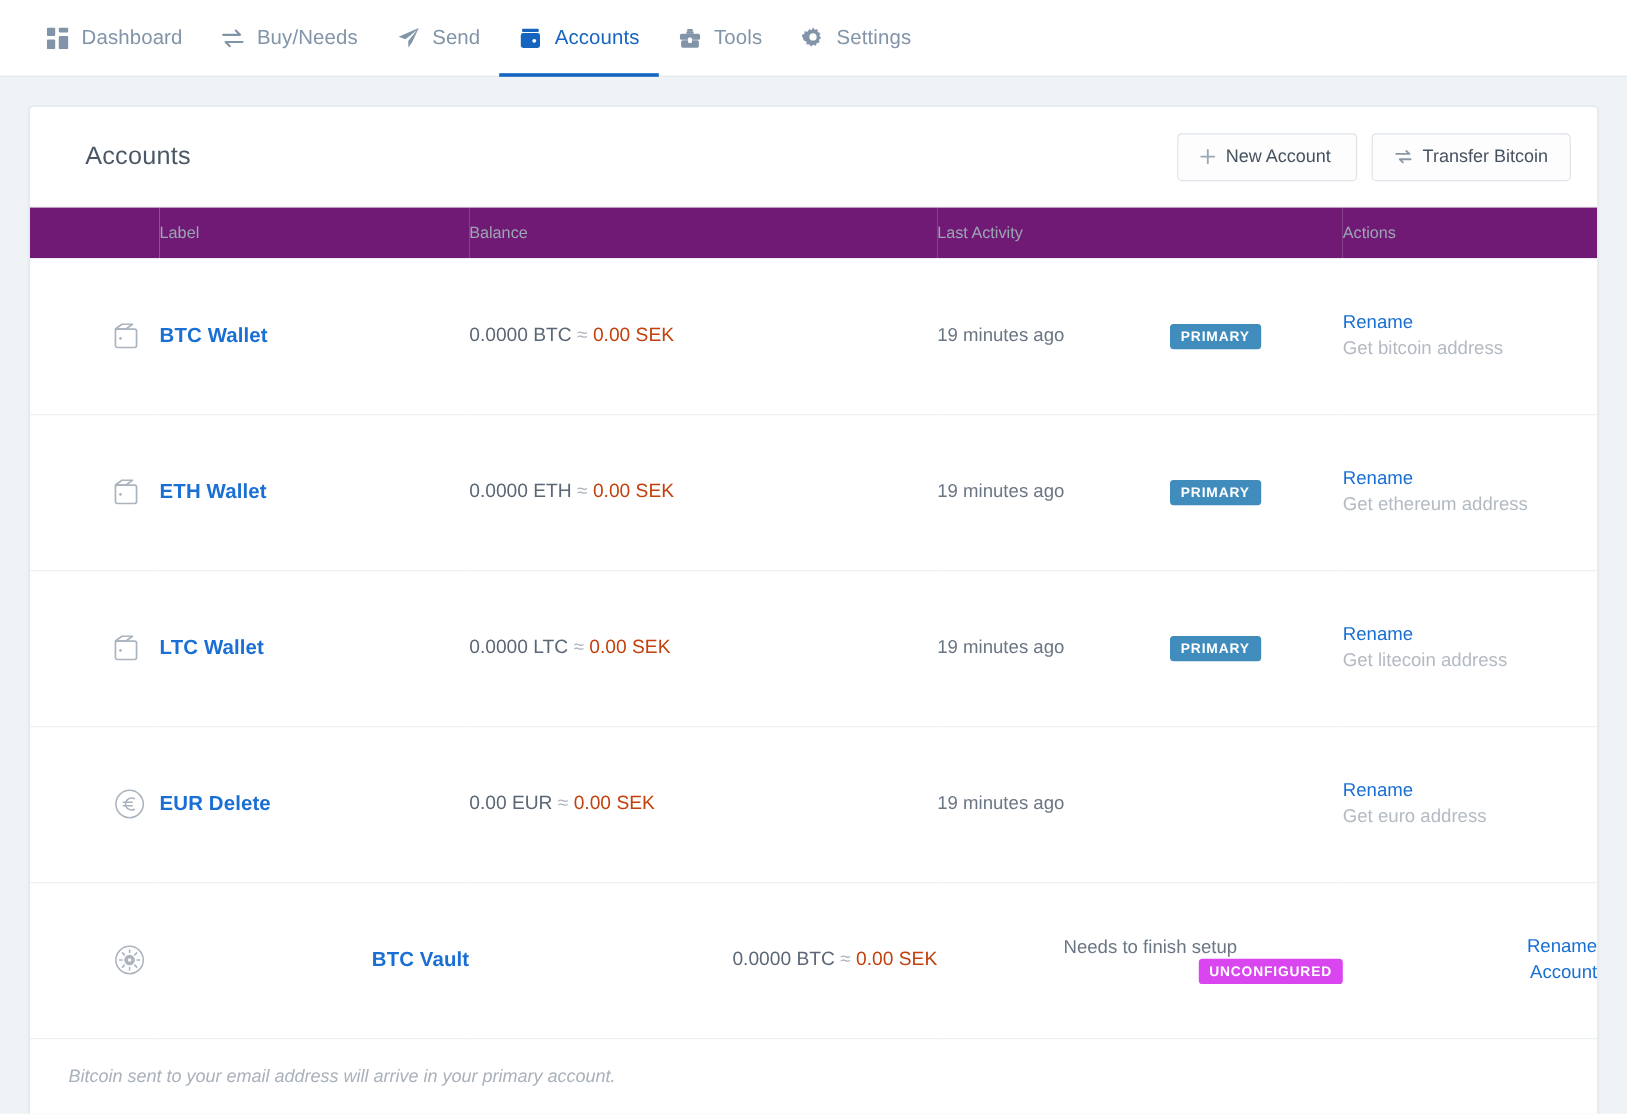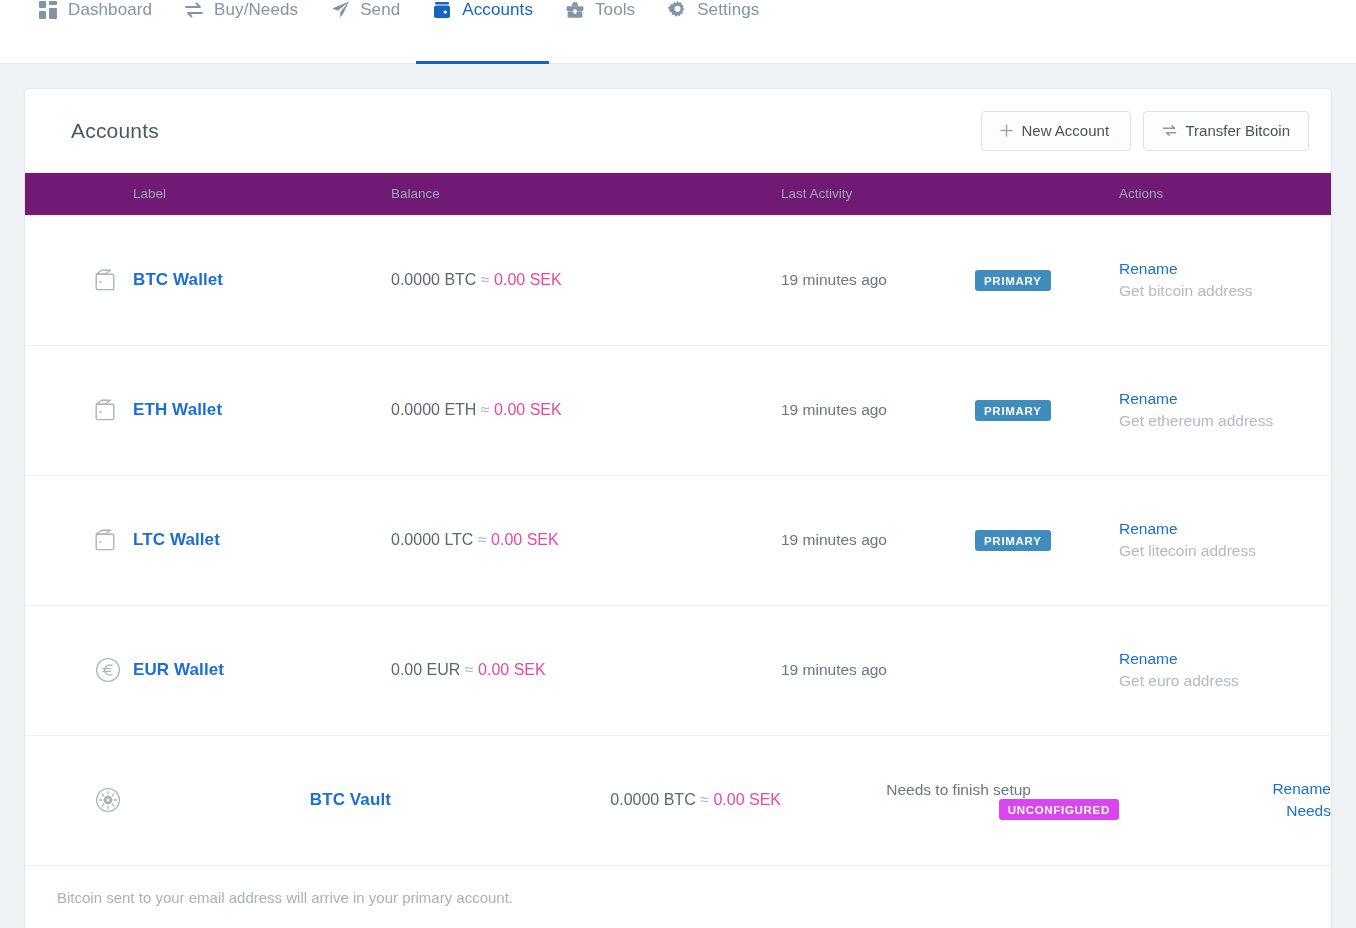--- a/index.html
+++ b/index.html
@@ -15,20 +15,21 @@
   .topnav {
     height: 64px;
     background: #ffffff;
     border-bottom: 1px solid #e3e8ec;
     display: flex;
     align-items: center;
     padding-left: 22px;
   }
   .nav-item {
     display: flex;
+    align-items: center;
     height: 64px;
     padding: 0 16px;
     color: #8294a8;
     font-size: 17px;
     cursor: pointer;
     position: relative;
     white-space: nowrap;
   }
   .nav-item .nav-label { margin-left: 10px; letter-spacing: .1px; }
   .nav-item.active { color: #1565c0; }
@@ -111,21 +112,21 @@
   .acct-label {
     color: #1a6fd4;
     font-size: 17px;
     font-weight: bold;
     cursor: pointer;
     letter-spacing: .1px;
   }
 
   .bal { font-size: 16px; color: #5b6775; white-space: nowrap; }
   .bal .approx { color: #aeb6bf; font-weight: 400; }
-  .bal .fiat { color: #ec4899; }
+  .bal .fiat { color: #c2410c; }
 
   .activity { font-size: 15.5px; color: #6a7684; white-space: nowrap; }
 
   .badge {
     display: inline-block;
     padding: 5px 9px 4px;
     border-radius: 3px;
     font-size: 11.5px;
     font-weight: bold;
     letter-spacing: .7px;
@@ -153,20 +154,21 @@
     white-space: nowrap;
   }
 
   .card-foot {
     height: 64px;
     display: flex;
     align-items: center;
     padding-left: 32px;
     font-size: 15px;
     color: #a9b1ba;
+    font-style: italic;
   }
 </style>
 </head>
 <body>
 
 <div class="topnav">
   <div class="nav-item">
     <span class="nav-icon">
       <svg width="18" height="18" viewBox="0 0 18 18">
           <rect x="0" y="0" width="7" height="7" rx="1" fill="#8294a8"></rect>
@@ -331,21 +333,21 @@
         </tr>
         <tr>
           <td>
             <span class="acct-icon">
               <svg width="26" height="26" viewBox="0 0 26 26" fill="none" stroke="#aab4bf" stroke-width="1.3">
                 <circle cx="13" cy="13" r="11.4"></circle>
                 <path d="M17 8.6a5 5 0 1 0 0 8.8M7.8 11.6h7.4M7.8 14.4h7.4" stroke-linecap="round"></path>
               </svg>
             </span>
           </td>
-          <td><span class="acct-label">EUR Wallet</span></td>
+          <td><span class="acct-label">EUR Delete</span></td>
           <td><span class="bal"><span>0.00 EUR</span> <span class="approx">≈</span> <span class="fiat">0.00 SEK</span></span></td>
           <td><span class="activity">19 minutes ago</span><span style="display:inline-block;width:88px"></span></td>
           <td class="actions-cell">
             <span class="action-link">Rename</span>
             <span class="action-muted">Get euro address</span>
           </td>
         </tr>
         <tr>
           <td>
             <span class="acct-icon">
@@ -355,21 +357,21 @@
                 <circle cx="13" cy="13" r="4.4" fill="#aab4bf" stroke="none"></circle>
                 <circle cx="13" cy="13" r="1.5" fill="#ffffff" stroke="none"></circle>
               </svg>
             </span>
           </td>
           <td><span class="acct-label">BTC Vault</span></td>
           <td><span class="bal"><span>0.0000 BTC</span> <span class="approx">≈</span> <span class="fiat">0.00 SEK</span></span></td>
           <td><span class="activity">Needs to finish setup</span><span style="display:inline-block;width:88px"></span><span class="badge badge-unconfigured">UNCONFIGURED</span></td>
           <td class="actions-cell">
             <span class="action-link">Rename</span>
-            <span class="action-link">Needs</span>
+            <span class="action-link">Account</span>
           </td>
         </tr>
       </tbody>
   </table>
 
   <div class="card-foot">
     <span>Bitcoin sent to your email address will arrive in your primary account.</span>
   </div>
 </div>
 

